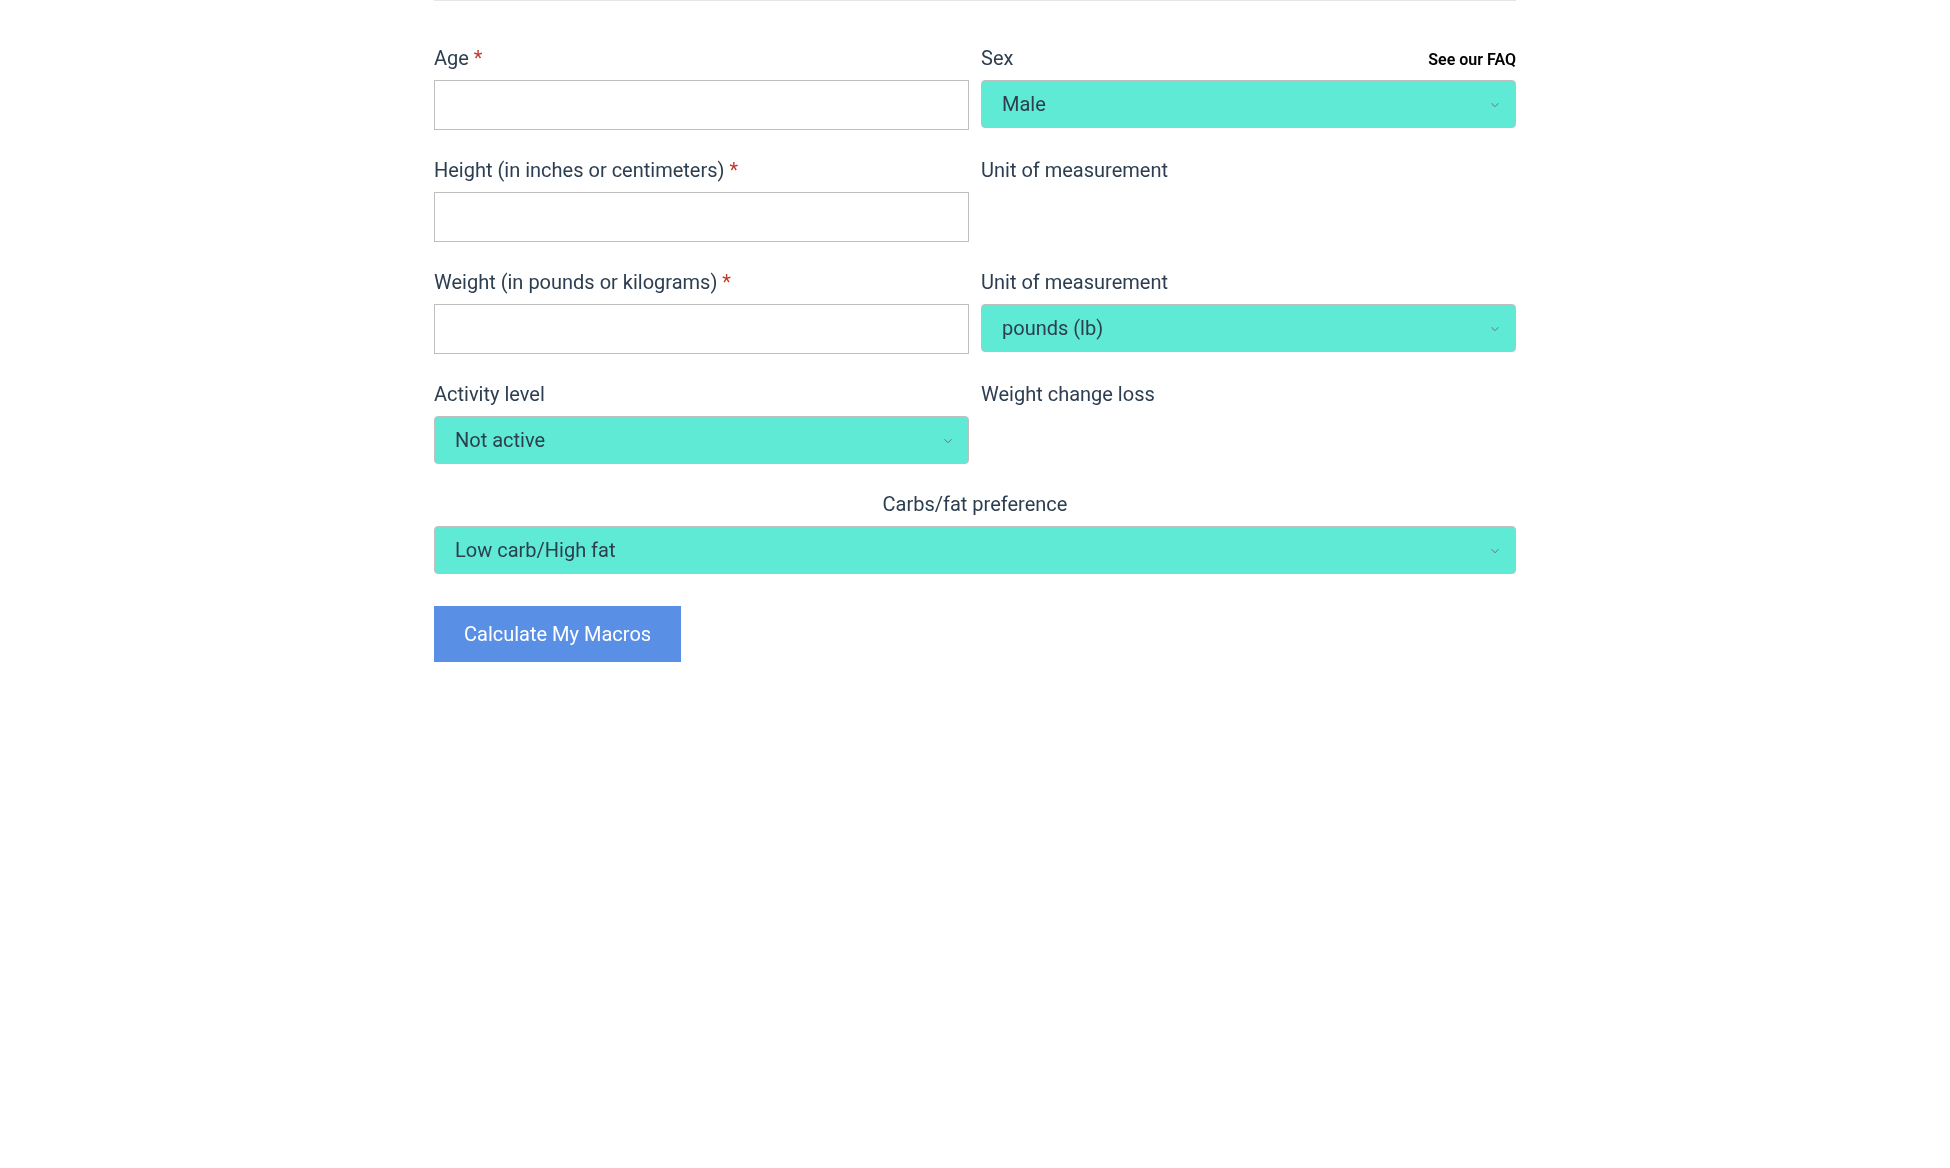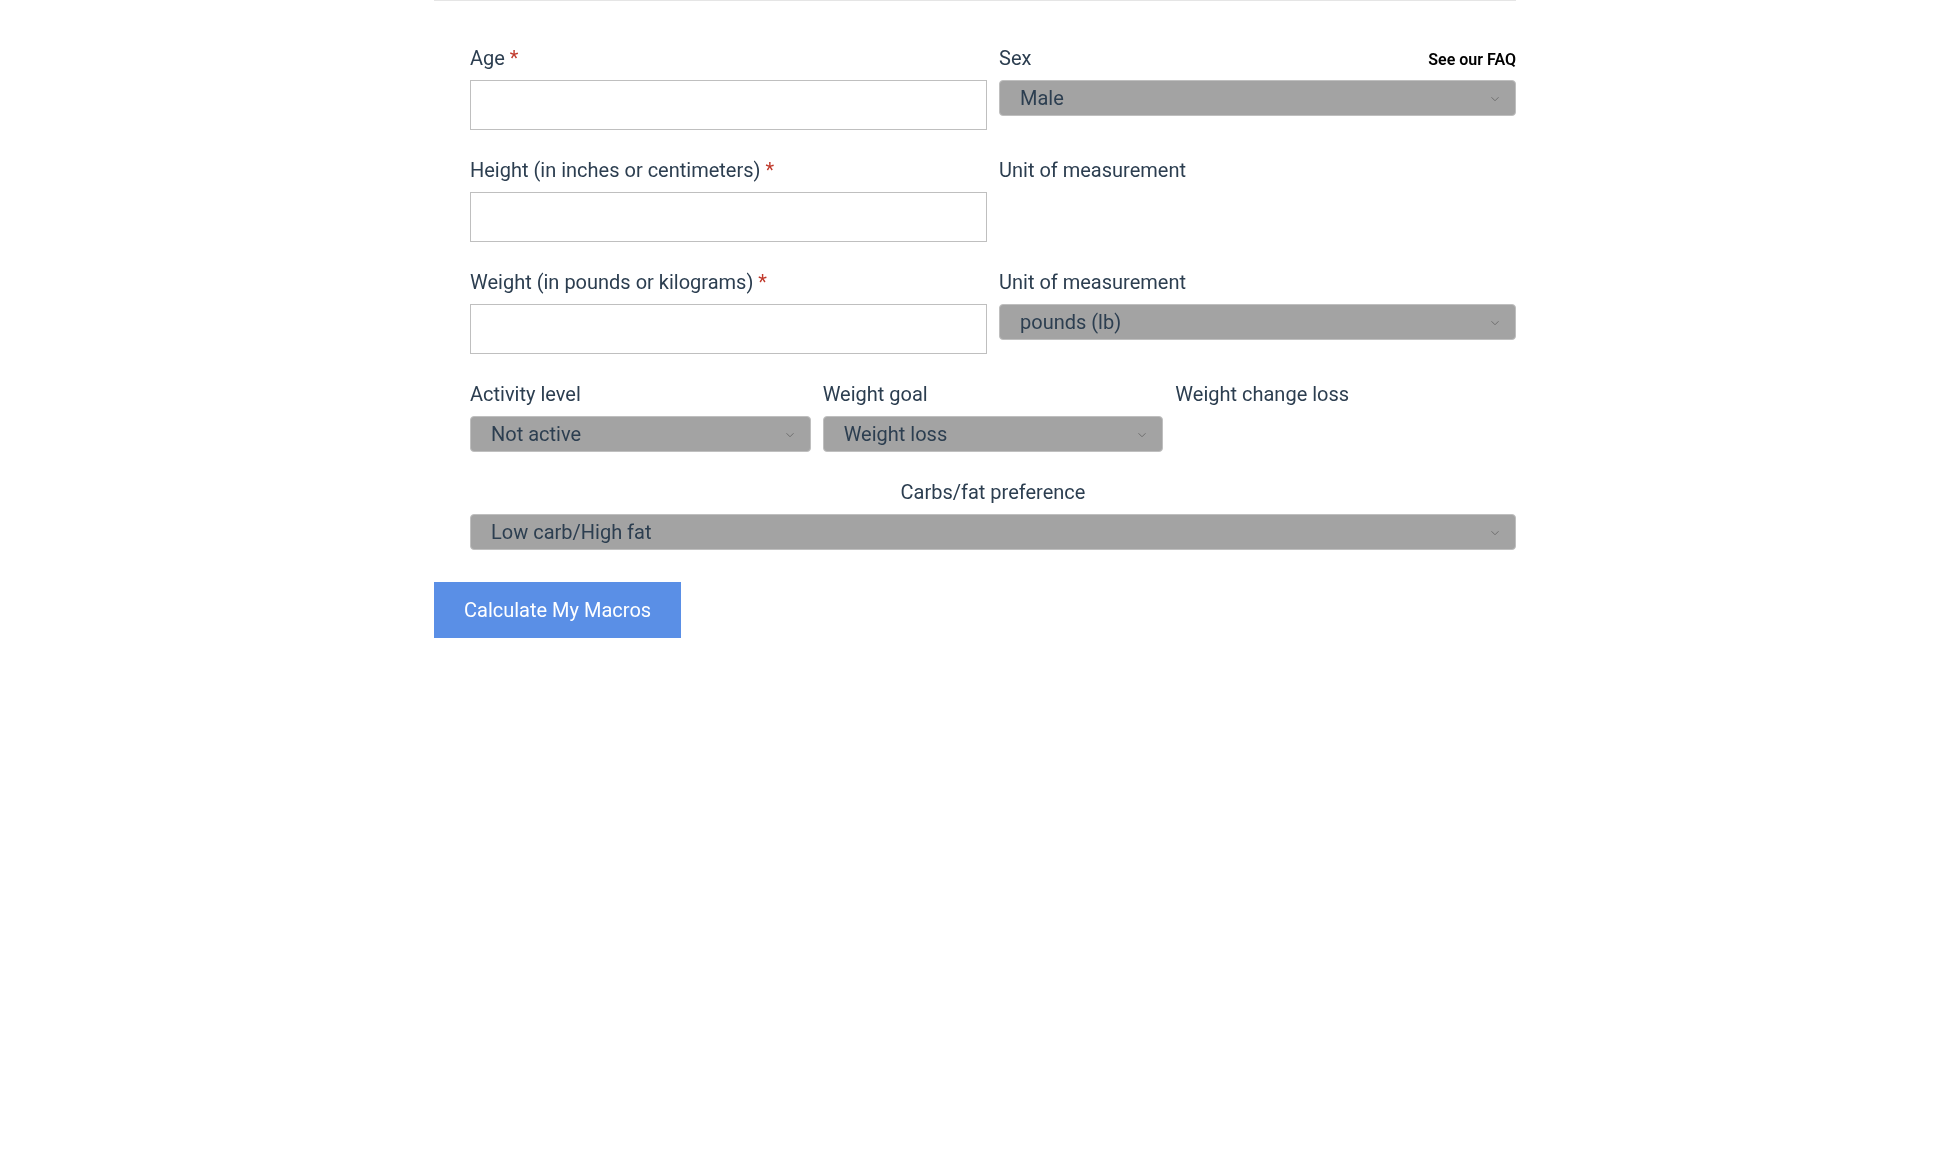--- a/index.html
+++ b/index.html
@@ -19,21 +19,20 @@
       padding: 0;
     }
     .divider {
       border-top: 1px solid #e5e5e5;
       margin-bottom: 45px;
     }
     .form-row {
       display: flex;
       gap: 12px;
       margin-bottom: 28px;
-      margin-left: 36px;
     }
     .form-row.three-col .field-group {
       flex: 1;
     }
     .field-group {
       flex: 1;
       display: flex;
       flex-direction: column;
     }
     .field-group.half {
@@ -68,27 +67,27 @@
       color: #2c3e50;
       background: #fff;
       outline: none;
       width: 100%;
     }
     .select-wrapper {
       position: relative;
       width: 100%;
     }
     select {
-      height: 36px;
+      height: 48px;
       border: 1px solid #bfbfbf;
       border-radius: 4px;
       padding: 0 40px 0 20px;
       font-size: 20px;
       color: #2c3e50;
-      background: #a3a3a3;
+      background: #5eead4;
       appearance: none;
       -webkit-appearance: none;
       -moz-appearance: none;
       width: 100%;
       outline: none;
       cursor: pointer;
       font-family: inherit;
     }
     .chevron-icon {
       position: absolute;
@@ -215,35 +214,20 @@
         </select>
         <span class="chevron-icon">
           <svg viewBox="0 0 24 24">
               <polyline points="6 9 12 15 18 9"></polyline>
             </svg>
         </span>
       </div>
     </div>
     <div class="field-group">
       <div class="label-row">
-        <label>Weight goal</label>
-      </div>
-      <div class="select-wrapper">
-        <select>
-          <option>Weight loss</option>
-        </select>
-        <span class="chevron-icon">
-          <svg viewBox="0 0 24 24">
-              <polyline points="6 9 12 15 18 9"></polyline>
-            </svg>
-        </span>
-      </div>
-    </div>
-    <div class="field-group">
-      <div class="label-row">
         <label>Weight change loss</label>
       </div>
     </div>
   </div>
 
   
   <div class="form-row">
     <div class="field-group full-width">
       <div class="label-row">
         <label>Carbs/fat preference</label>

